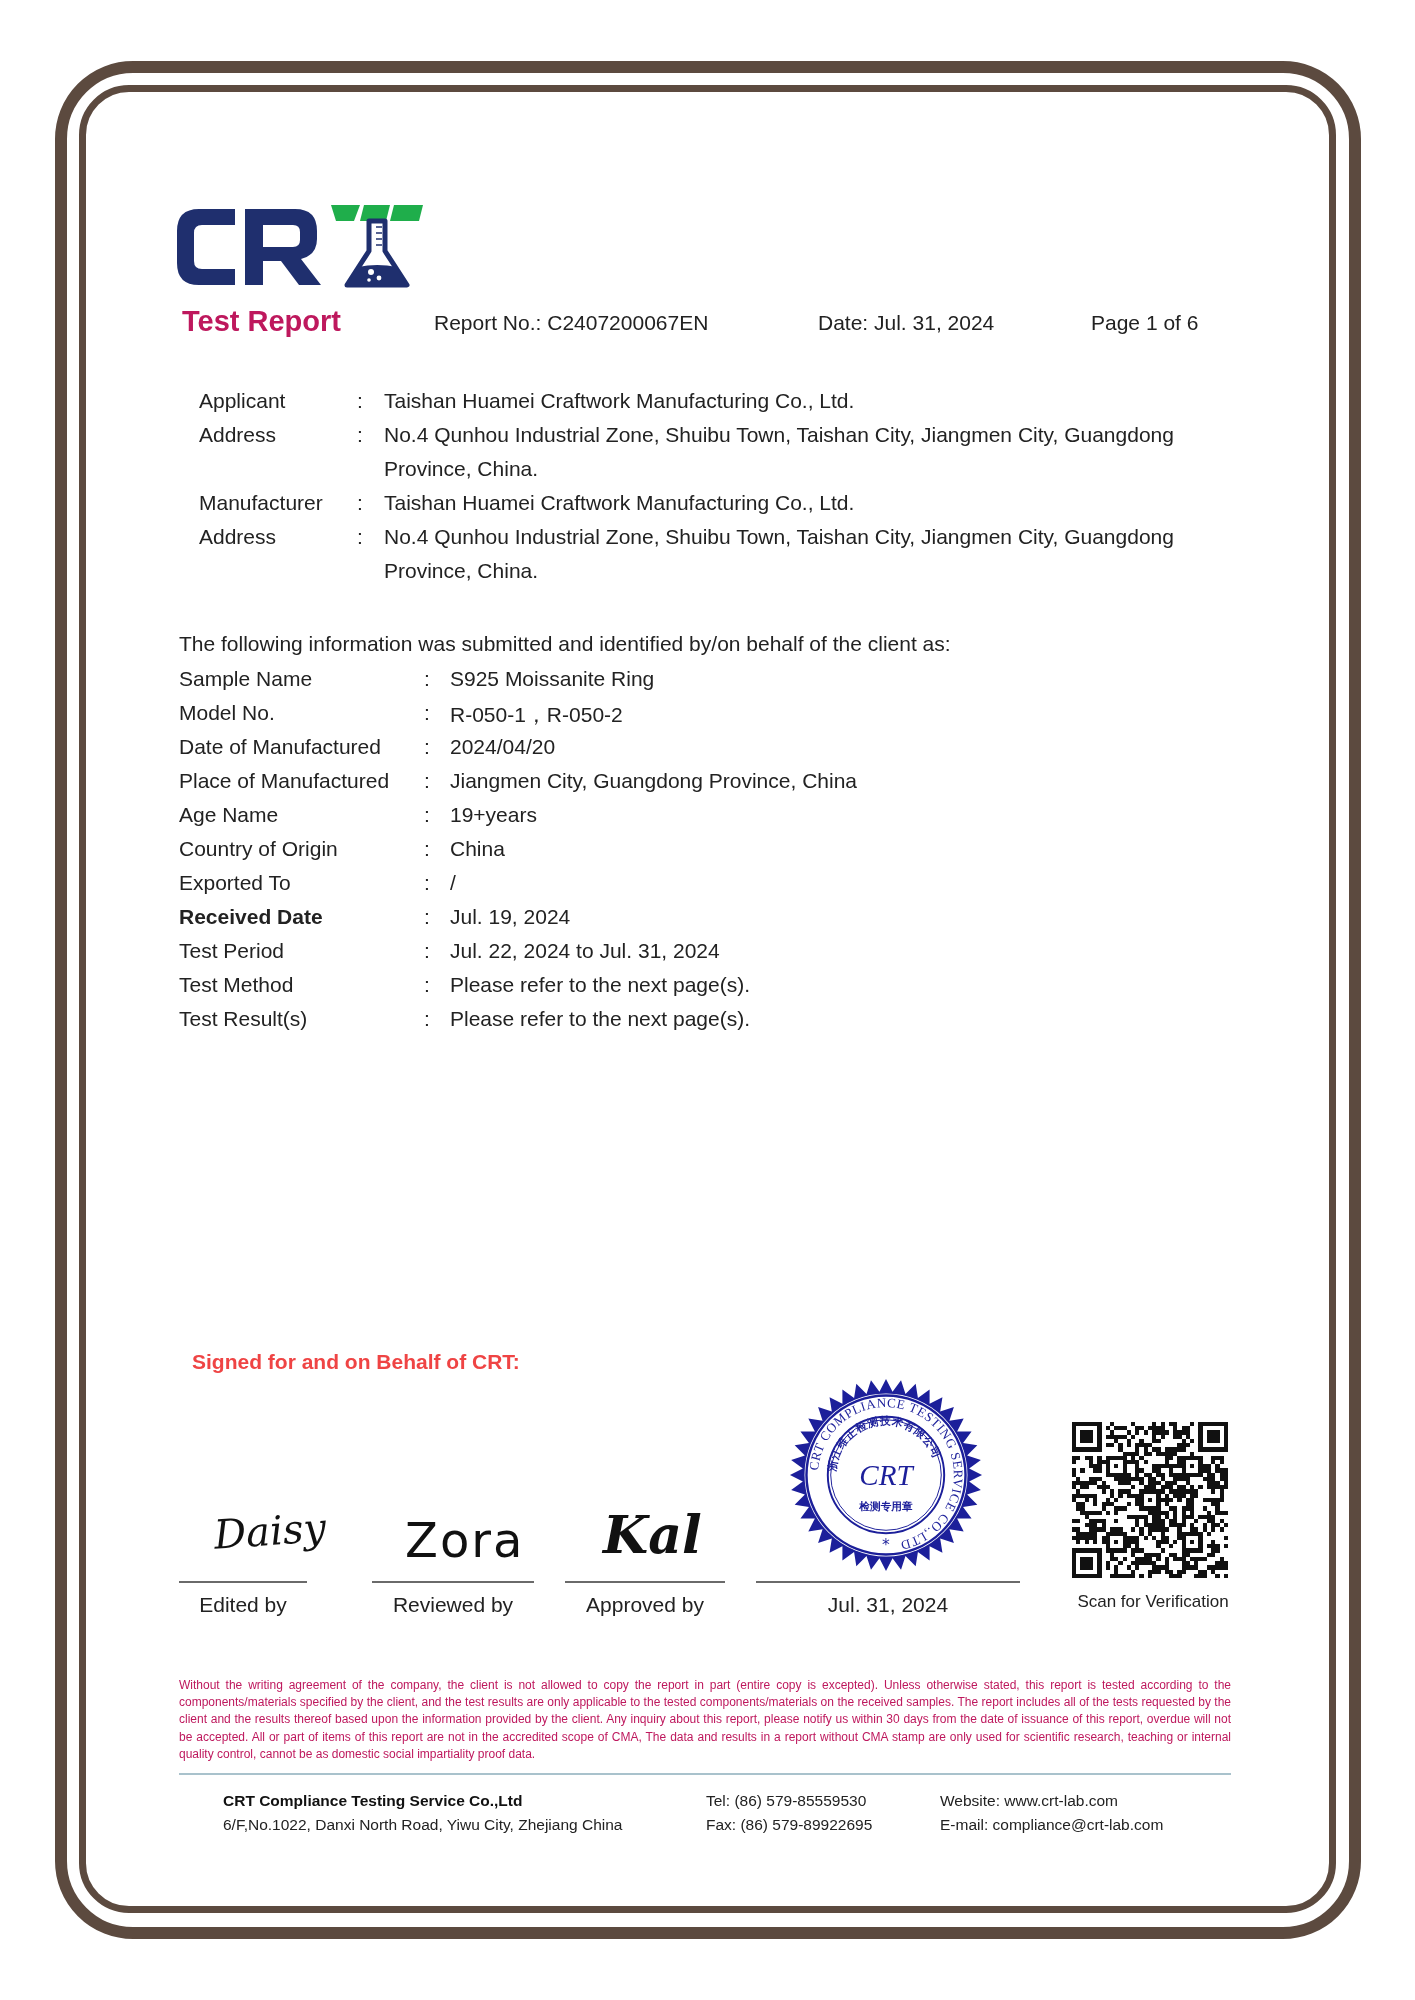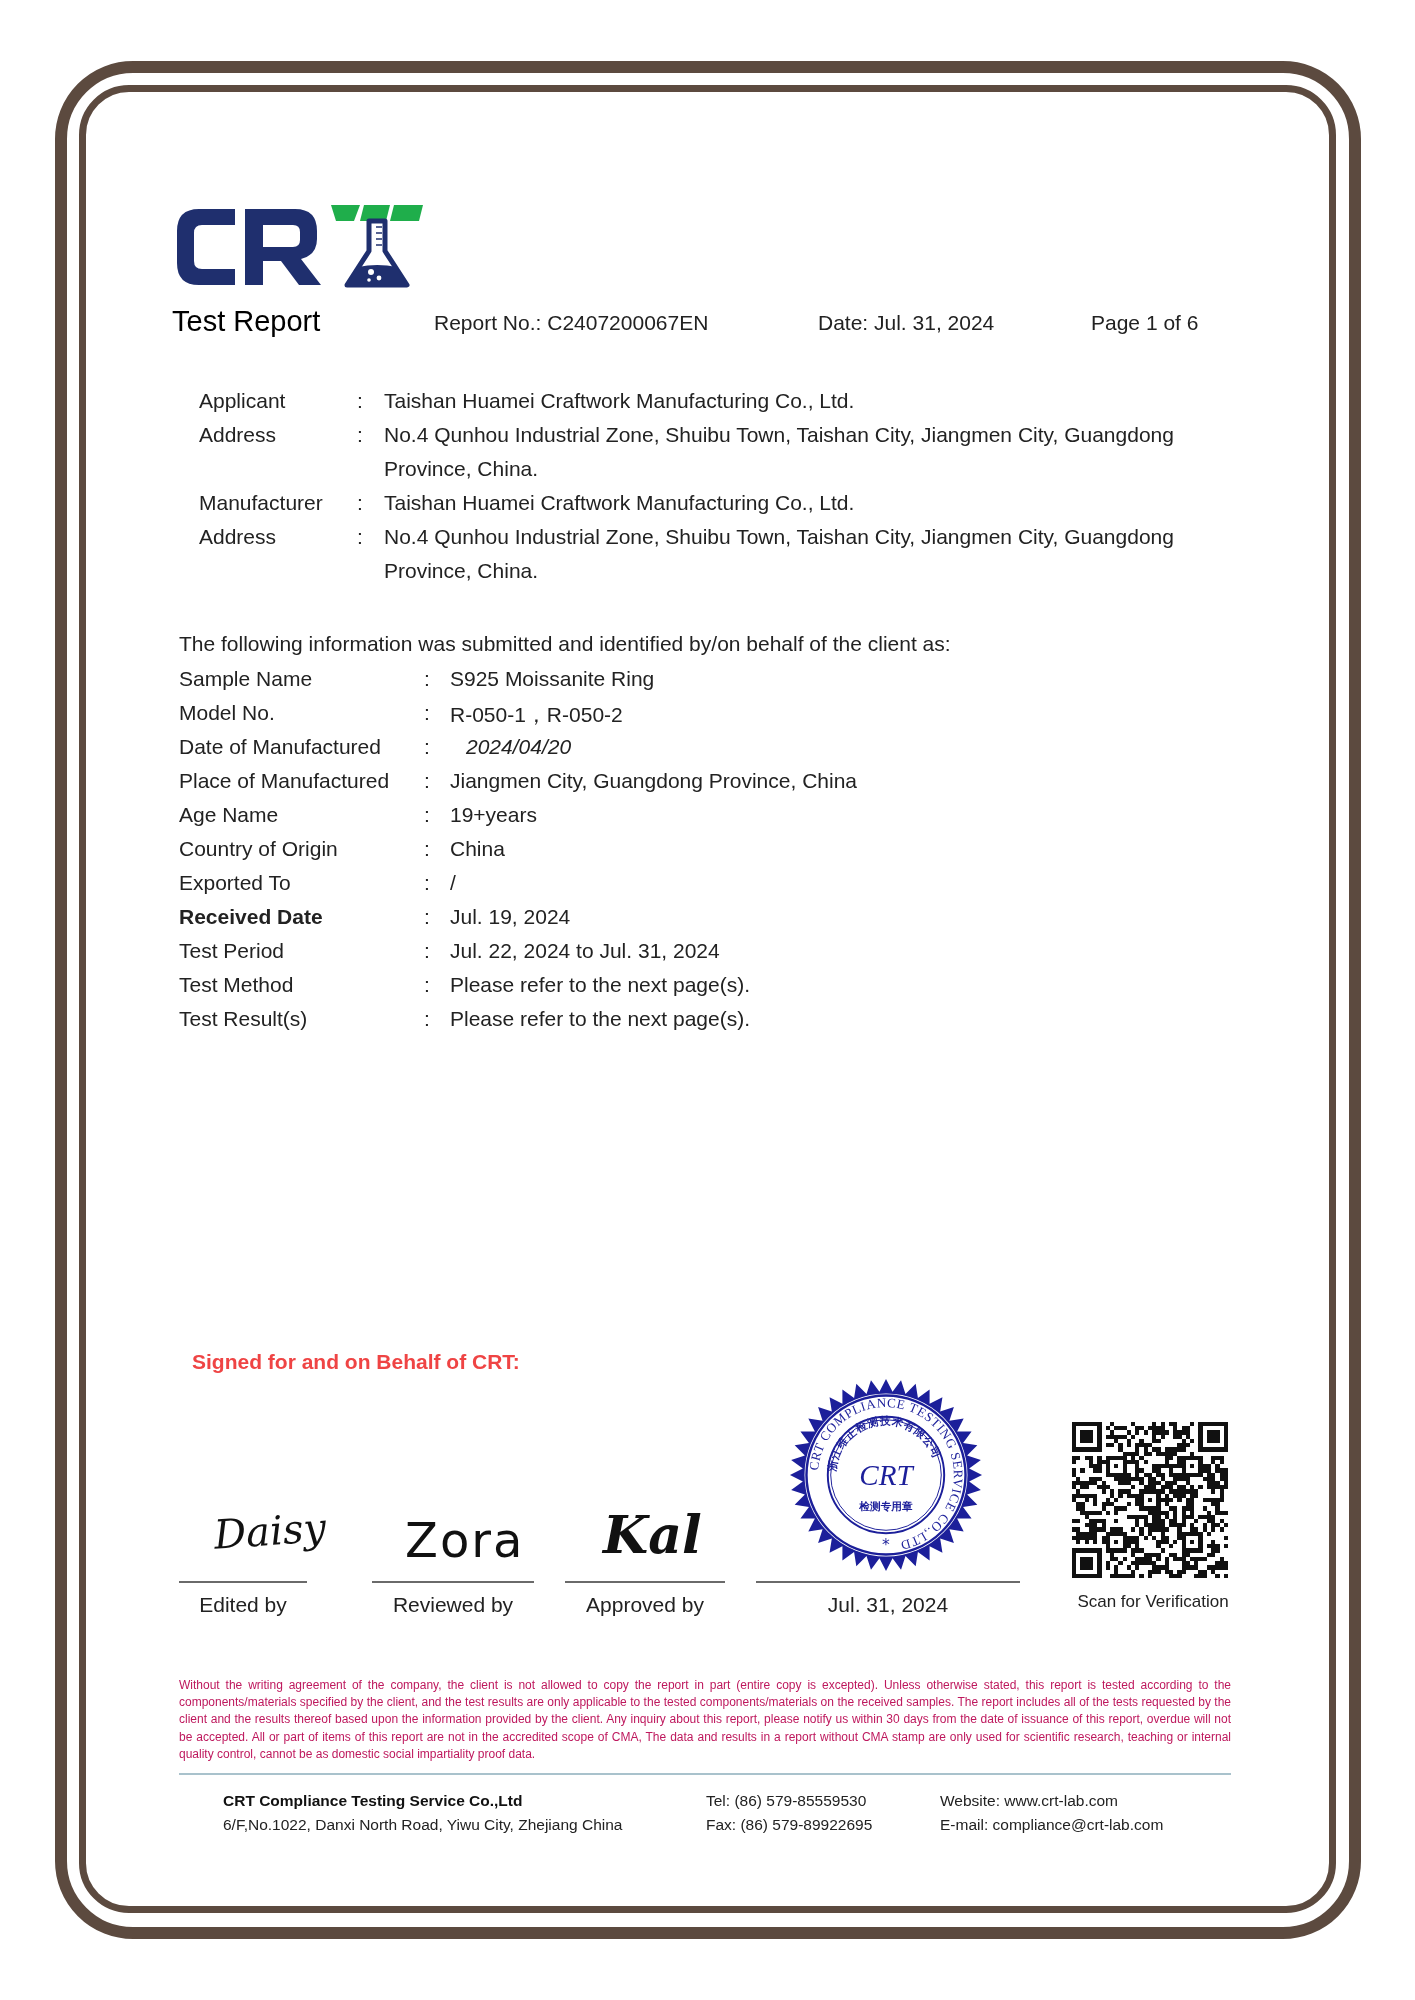--- a/index.html
+++ b/index.html
@@ -5,21 +5,21 @@
   html, body { margin: 0; padding: 0; background: #ffffff; }
   body { width: 1415px; height: 2000px; position: relative; overflow: hidden;
          font-family: "Liberation Sans", sans-serif; color: #1a1a1a; }
   .abs { position: absolute; }
   .frame-outer { left: 55px; top: 61px; width: 1282px; height: 1854px;
                  border: 12px solid #5c4a3f; border-radius: 78px; }
   .frame-inner { left: 79px; top: 85px; width: 1243px; height: 1814px;
                  border: 7px solid #5c4a3f; border-radius: 50px; }
 
   .logo { left: 173px; top: 205px; width: 250px; height: 85px; }
-  .title { left: 172px; top: 305px; font-size: 29px; font-weight: normal; color: #000000; letter-spacing: 0px; }
+  .title { left: 182px; top: 305px; font-size: 29px; font-weight: bold; color: #be185d; letter-spacing: 0px; }
   .hdr { top: 311px; font-size: 21px; color: #222; }
 
   .row { position: absolute; font-size: 21px; color: #222; white-space: nowrap; }
   .lbl { position: absolute; }
   .colon { position: absolute; }
   .val { position: absolute; }
 
   .intro { left: 179px; top: 632px; font-size: 21px; color: #222; }
 
   .signed { left: 192px; top: 1350px; font-size: 21px; font-weight: bold; color: #ef4444; }
@@ -106,21 +106,21 @@
     <span class="val" style="left:450px;">S925 Moissanite Ring</span>
   </div>
   <div class="row" style="top:701px;">
     <span class="lbl" style="left:179px;">Model No.</span>
     <span class="colon" style="left:424px;">:</span>
     <span class="val" style="left:450px;">R-050-1，R-050-2</span>
   </div>
   <div class="row" style="top:735px;">
     <span class="lbl" style="left:179px;">Date of Manufactured</span>
     <span class="colon" style="left:424px;">:</span>
-    <span class="val" style="left:466px;font-style:italic;">2024/04/20</span>
+    <span class="val" style="left:450px;">2024/04/20</span>
   </div>
   <div class="row" style="top:769px;">
     <span class="lbl" style="left:179px;">Place of Manufactured</span>
     <span class="colon" style="left:424px;">:</span>
     <span class="val" style="left:450px;">Jiangmen City, Guangdong Province, China</span>
   </div>
   <div class="row" style="top:803px;">
     <span class="lbl" style="left:179px;">Age Name</span>
     <span class="colon" style="left:424px;">:</span>
     <span class="val" style="left:450px;">19+years</span>

